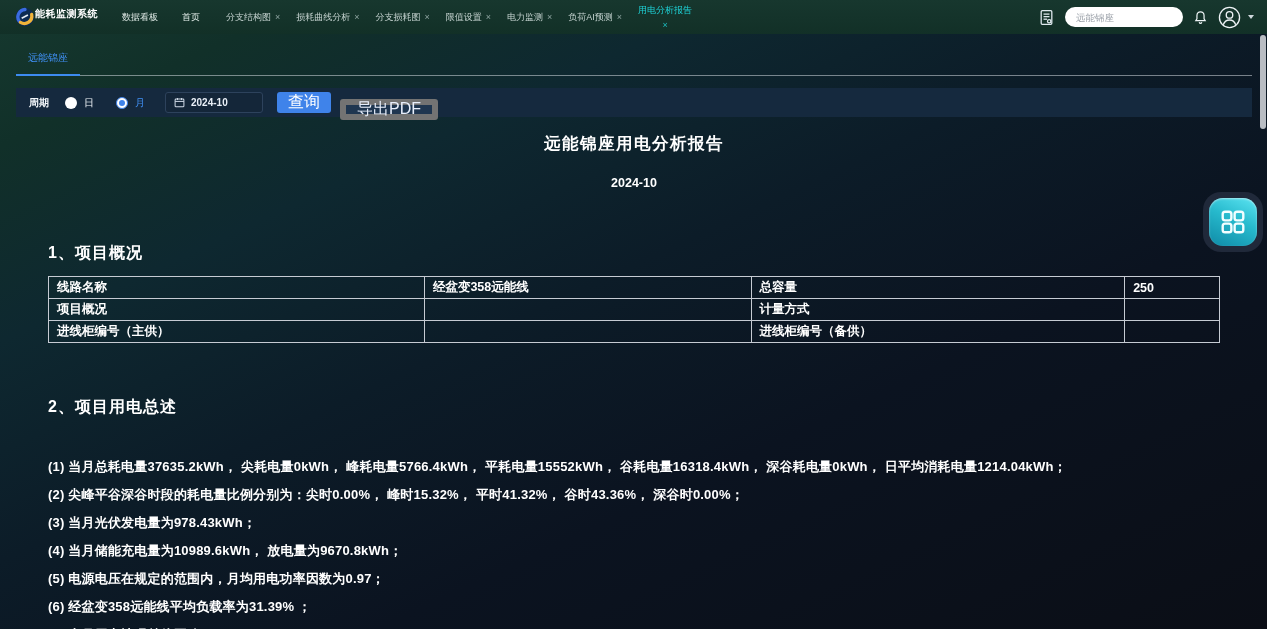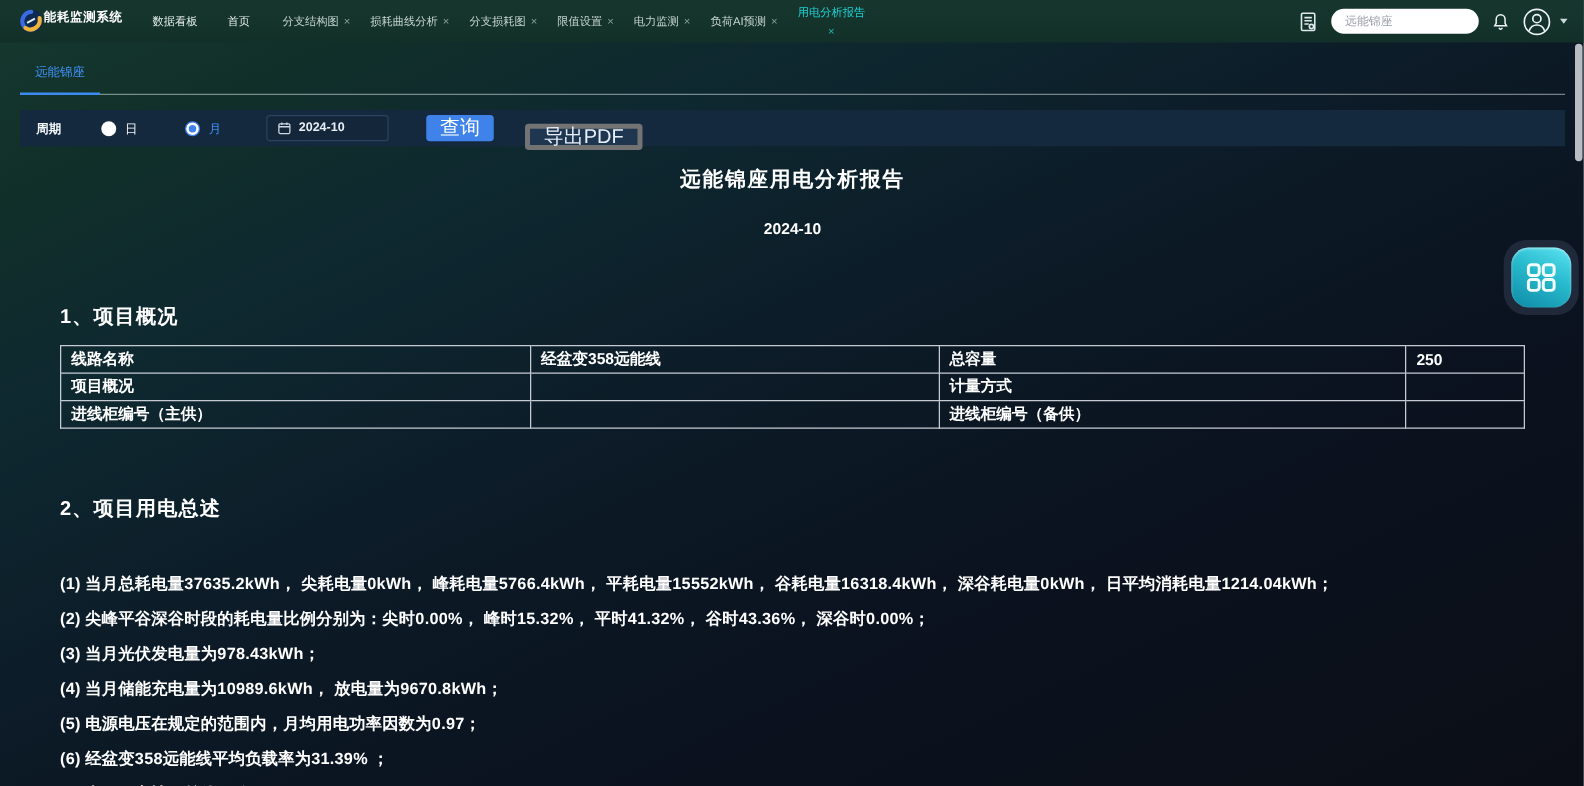--- a/index.html
+++ b/index.html
@@ -42,39 +42,39 @@
     border-bottom:1px solid rgba(228,234,240,0.5);
   }
   .subtab{
     position:absolute; left:0; bottom:-1px; padding:0 12px 9px 12px;
     font-size:10px; color:#4090f5; border-bottom:2px solid #3d8bf0; cursor:pointer;
   }
 
   
   .filterbar{
     position:absolute; top:88px; left:16px; right:15px; height:29px;
-    background:#15293e; display:flex; align-items:center; padding:0 13px; z-index:2;gap:16px;
+    background:#15293e; display:flex; align-items:center; padding:0 13px; z-index:2;
   }
   .flabel{font-size:10px; font-weight:700; color:#f4f8fb;}
   .radio-group{display:flex; align-items:center; margin-left:16px; cursor:pointer;}
   .radio{width:12px; height:12px; border-radius:50%; background:#fff;}
   .radio.sel{border:1px solid #3f83ea; position:relative;}
   .radio.sel::after{content:""; position:absolute; left:2px; top:2px; width:6px; height:6px; border-radius:50%; background:#3f83ea;}
   .radio-label{font-size:10px; color:#f0f4f8; margin-left:7px;}
   .radio-label.sel{color:#4090f5;}
   .radio-group + .radio-group{margin-left:22px;}
   .date-field{
     margin-left:20px; width:98px; height:21px; border-radius:3px;
     background:#142639; border:1px solid #2d425c;
     display:flex; align-items:center; padding:0 8px; gap:6px; cursor:pointer;
   }
   .date-value{font-size:10px; font-weight:700; color:#e9eff7;}
   .btn{height:21px; border-radius:3px; font-size:16px; display:flex; align-items:center; padding:0 11px; cursor:pointer; white-space:nowrap;}
   .btn-query{margin-left:14px; background:#3f83ea; color:#fff;}
-  .btn-export{margin-left:9px; background:rgba(110,150,210,0.12); border:4px solid #737373; color:#e8effc;margin-top:14px;}
+  .btn-export{margin-left:9px; background:rgba(110,150,210,0.12); border:6px solid #737373; color:#e8effc;margin-top:14px;}
 
   
   .report{position:absolute; top:117px; left:16px; right:15px; bottom:0; overflow:hidden;}
   .rpt-title{position:absolute; top:16px; left:0; right:0; text-align:center; font-size:16.5px; font-weight:700; letter-spacing:1.5px;}
   .rpt-period{position:absolute; top:59px; left:0; right:0; text-align:center; font-size:12.5px; font-weight:700;}
   .sec-h{position:absolute; left:32px; font-size:16px; font-weight:700; letter-spacing:1px;}
   .sec-h1{top:126px;}
   .sec-h2{top:280px;}
   table.ov{
     position:absolute; top:159px; left:32px; width:calc(100% - 64px);

